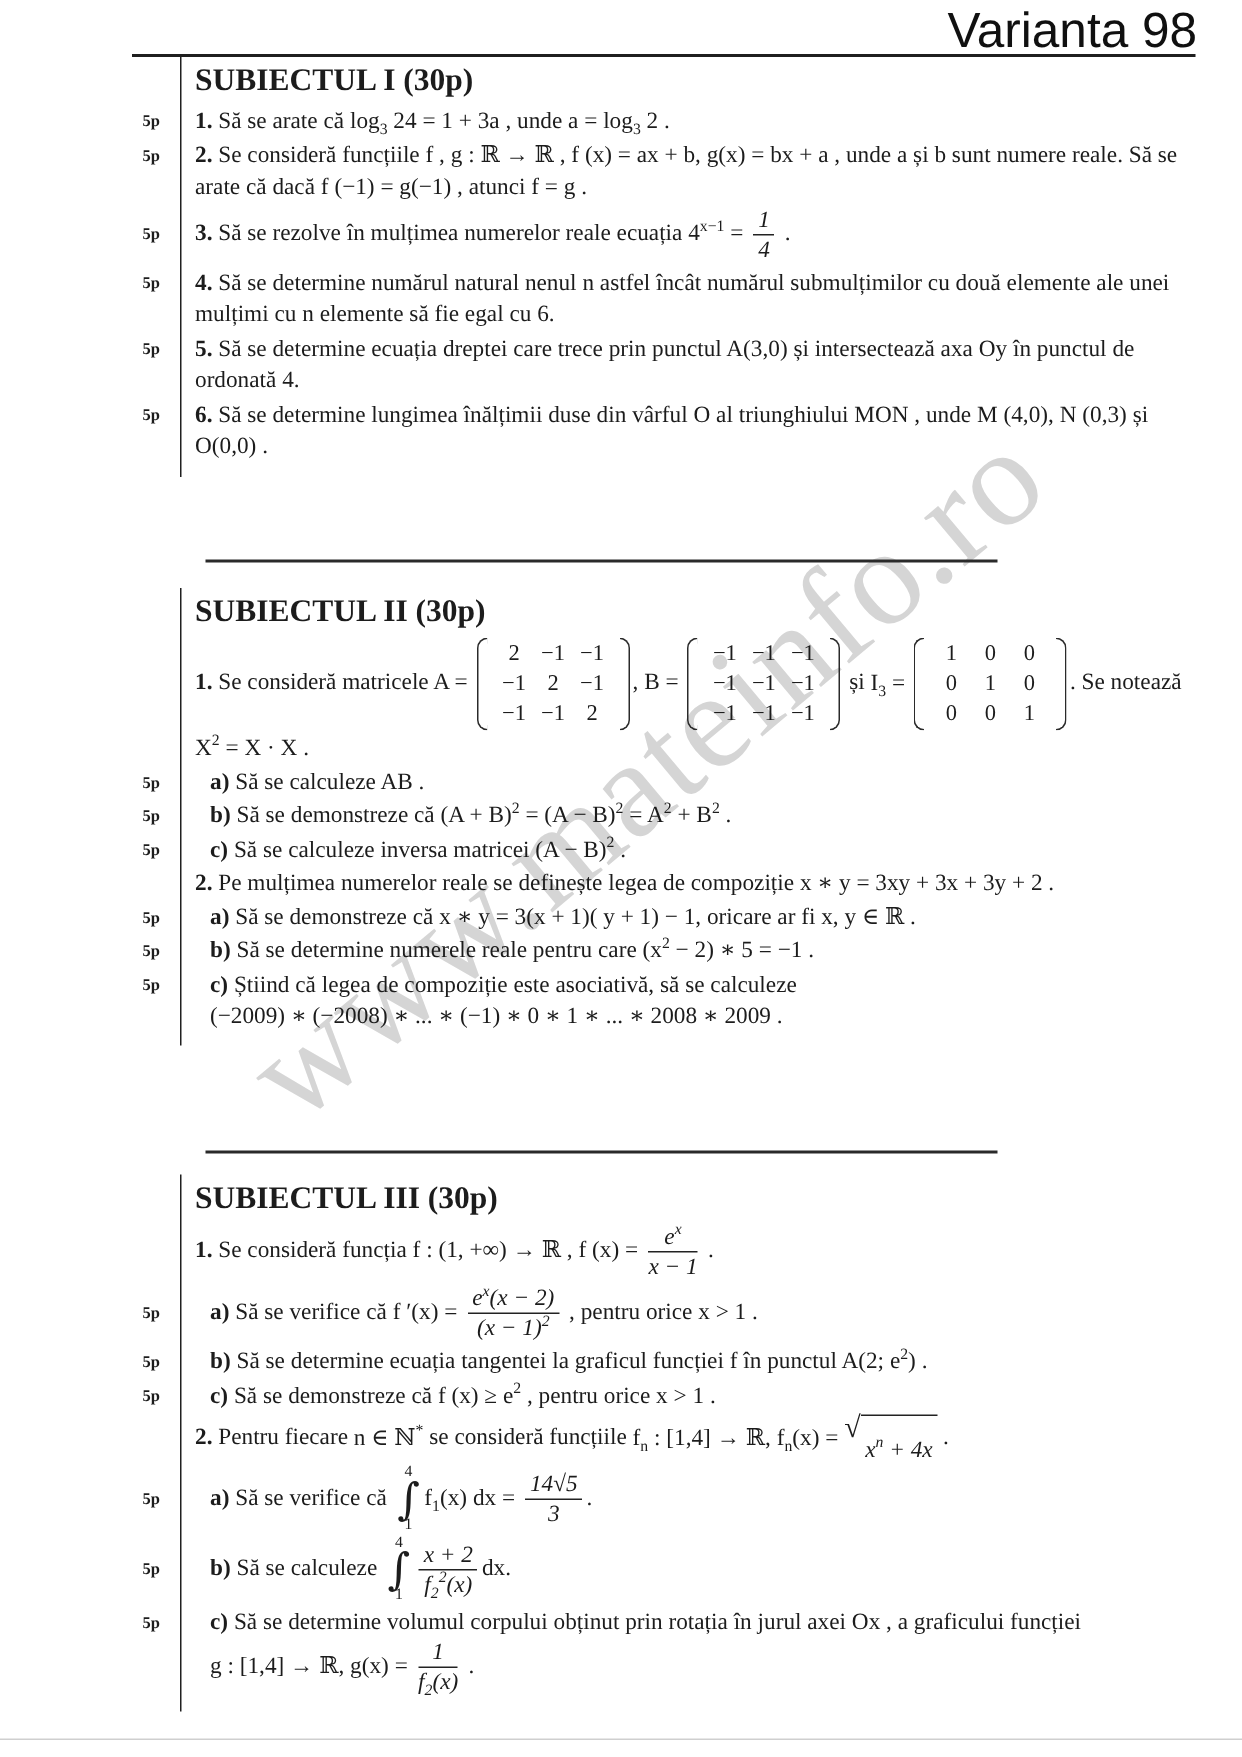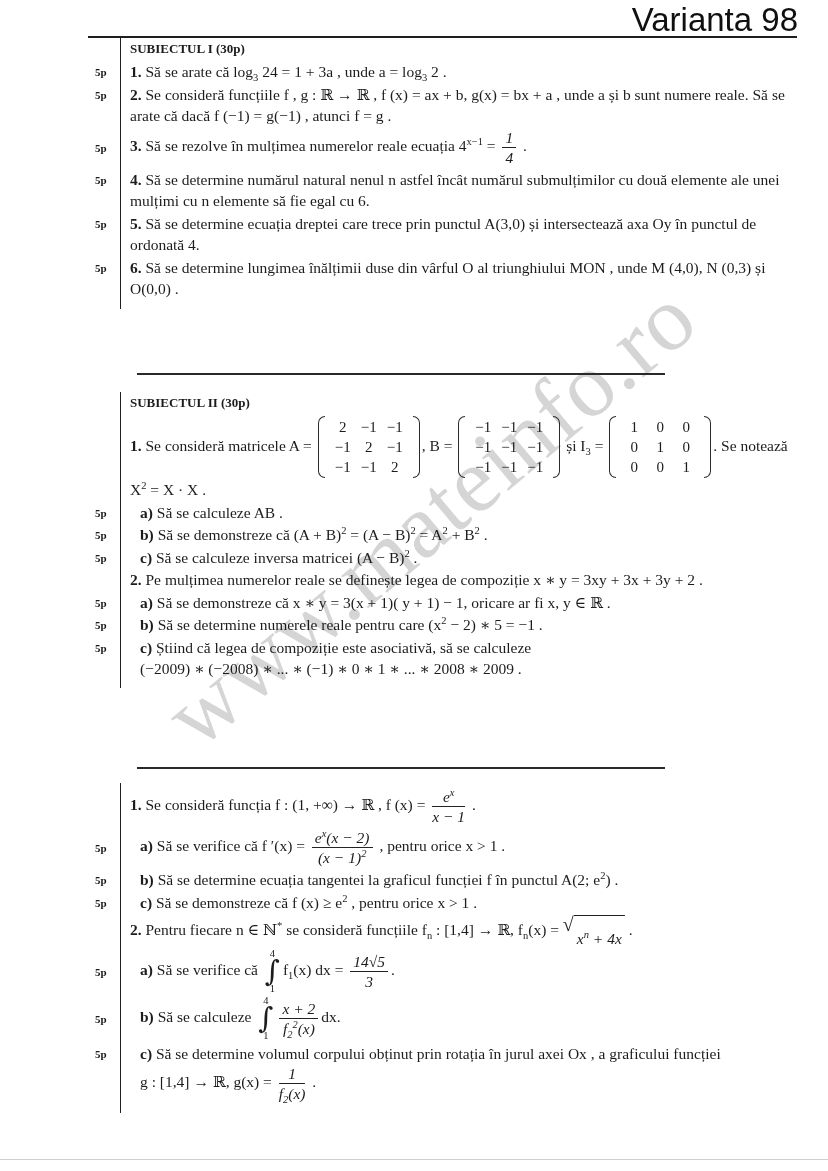--- a/index.html
+++ b/index.html
@@ -12,21 +12,21 @@
   .toprule{position:absolute;left:88px;top:36px;width:709px;border-top:2.2px solid #1f1f1f;z-index:3}
   .watermark{position:absolute;left:55px;top:470px;width:750px;z-index:1;text-align:center;
              font-size:92px;line-height:1;color:#b3b3b3;opacity:.55;letter-spacing:1px;
              transform:rotate(-40deg);white-space:nowrap;pointer-events:none}
   .sep{position:absolute;left:137px;width:528px;border-top:2.2px solid #2a2a2a;z-index:3}
   .sep1{top:373px}.sep2{top:767px}
   .bottomrule{position:absolute;left:0;top:1159px;width:828px;border-top:1.2px solid #cfcfcf;z-index:3}
   .sect{position:absolute;left:0;margin-left:120px;width:676px;z-index:2;
         border-left:1.8px solid #1f1f1f;padding:2px 0 8px 9px;background:transparent}
   .s1{top:38px}.s2{top:392px}.s3{top:783px}
-  .stitle{font-size:13px;font-weight:700;margin:1px 0 4px}
+  .stitle{font-size:21px;font-weight:700;margin:1px 0 4px}
   .row{position:relative;margin:2px 0;line-height:21px;font-size:15.5px}
   .s1 .row{margin:2px 0}
   .s2 .row{margin:1.5px 0}
   .s3 .row{margin:2px 0}
   .rc{display:block}
   .pts{position:absolute;left:-35px;top:1px;width:30px;font-weight:700;font-size:11px}
   .pc .pts{top:50%;transform:translateY(-50%)}
   .sub{padding-left:10px}
   .b{font-weight:700}
   .m{}
@@ -164,20 +164,21 @@
         <div class="row sub">
           <span class="pts">5p</span>
           <span class="rc"><span class="b">c)</span><span class="t"> Știind că legea de compoziție este asociativă, să se calculeze</span><br><span class="m">(−2009) ∗ (−2008) ∗ ... ∗ (−1) ∗ 0 ∗ 1 ∗ ... ∗ 2008 ∗ 2009</span><span class="t"> .</span></span>
         </div>
       </div>
   </section>
 
   <div class="sep sep2"></div>
 
   <section class="sect s3">
+    <h2 class="stitle">SUBIECTUL III (30p)</h2>
     <div>
         <div class="row pc">
           <span class="rc"><span class="b">1.</span><span class="t"> Se consideră funcția </span><span class="m">f : (1, +∞) → ℝ ,  f (x) = </span><span class="frac"><span class="fn">e<sup>x</sup></span><span class="fd">x − 1</span></span><span class="t"> .</span></span>
         </div>
         <div class="row pc sub">
           <span class="pts">5p</span>
           <span class="rc"><span class="b">a)</span><span class="t"> Să se verifice că </span><span class="m">f ′(x) = </span><span class="frac"><span class="fn">e<sup>x</sup>(x − 2)</span><span class="fd">(x − 1)<sup>2</sup></span></span><span class="t"> , pentru orice </span><span class="m">x &gt; 1</span><span class="t"> .</span></span>
         </div>
         <div class="row sub">
           <span class="pts">5p</span>

